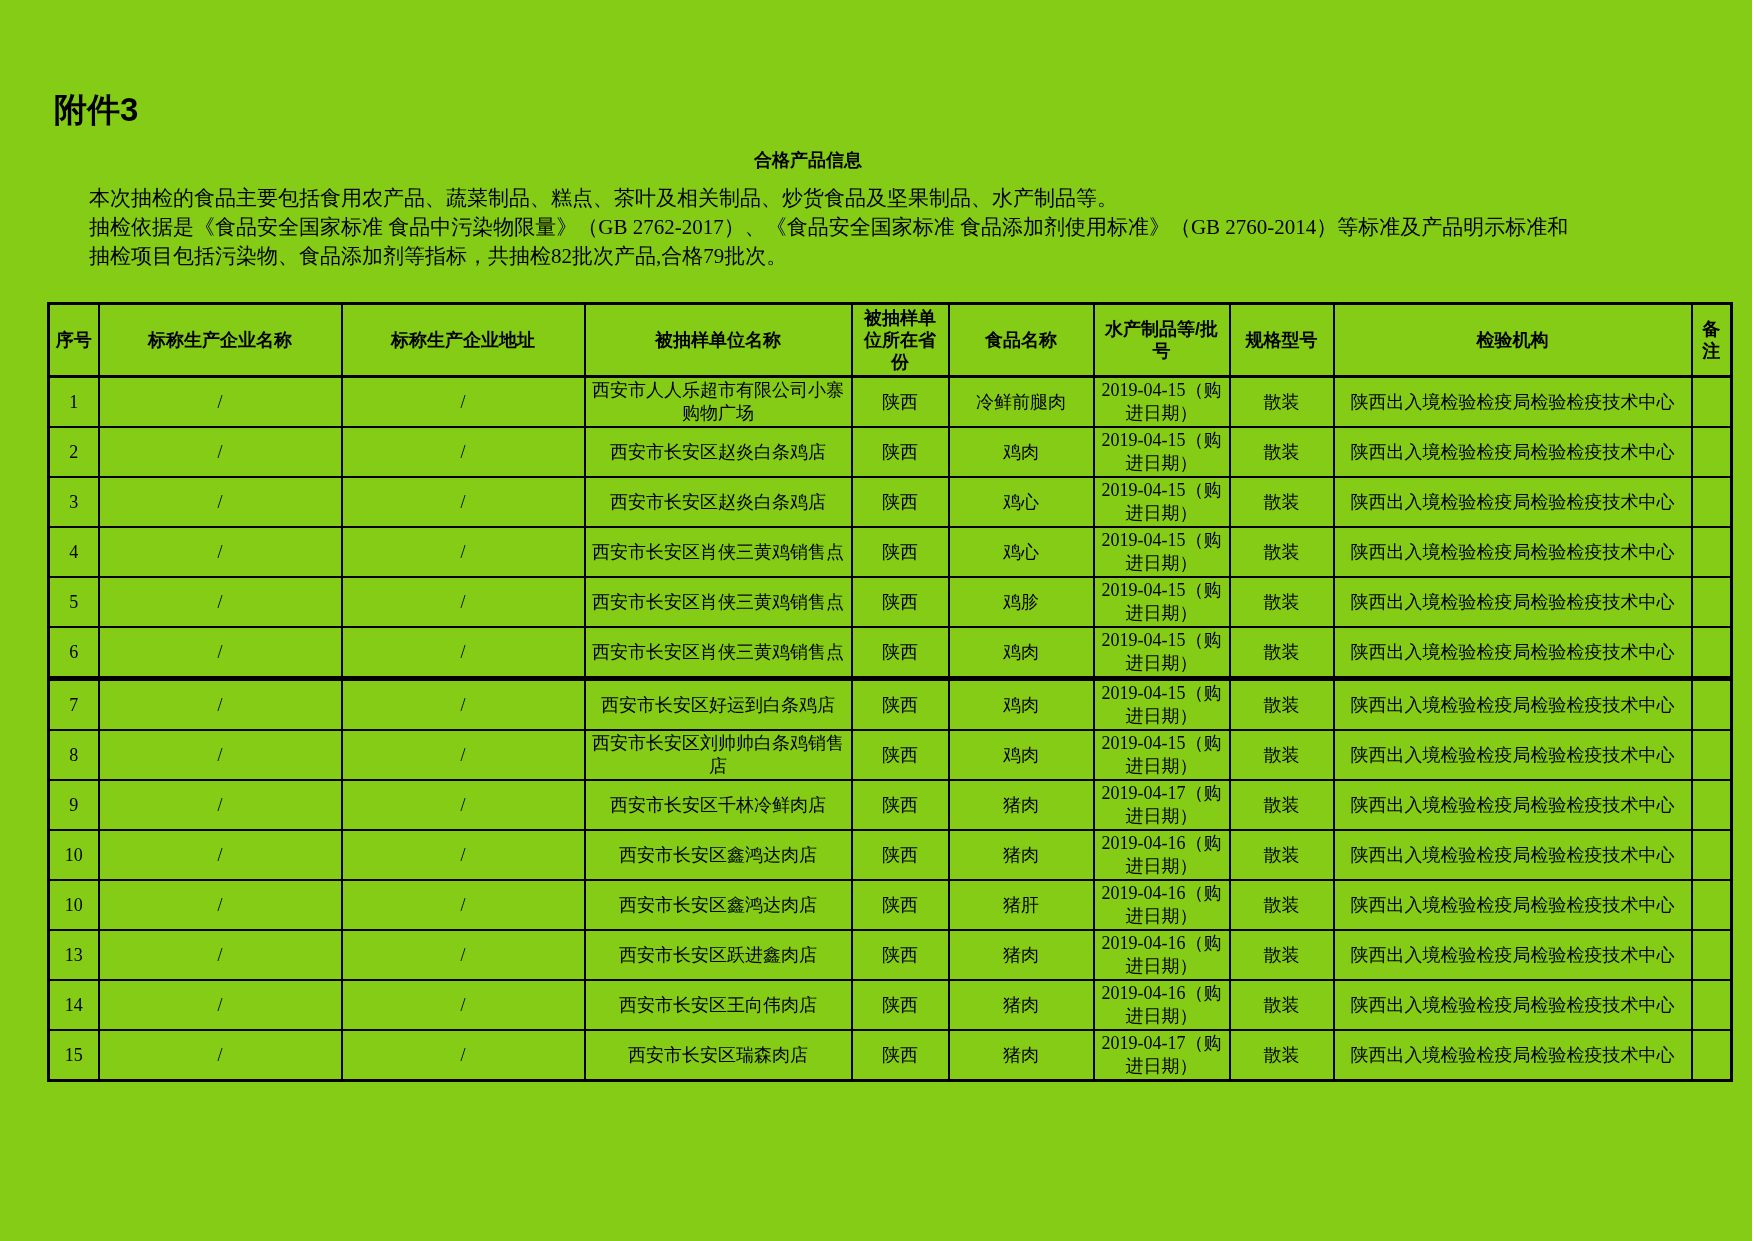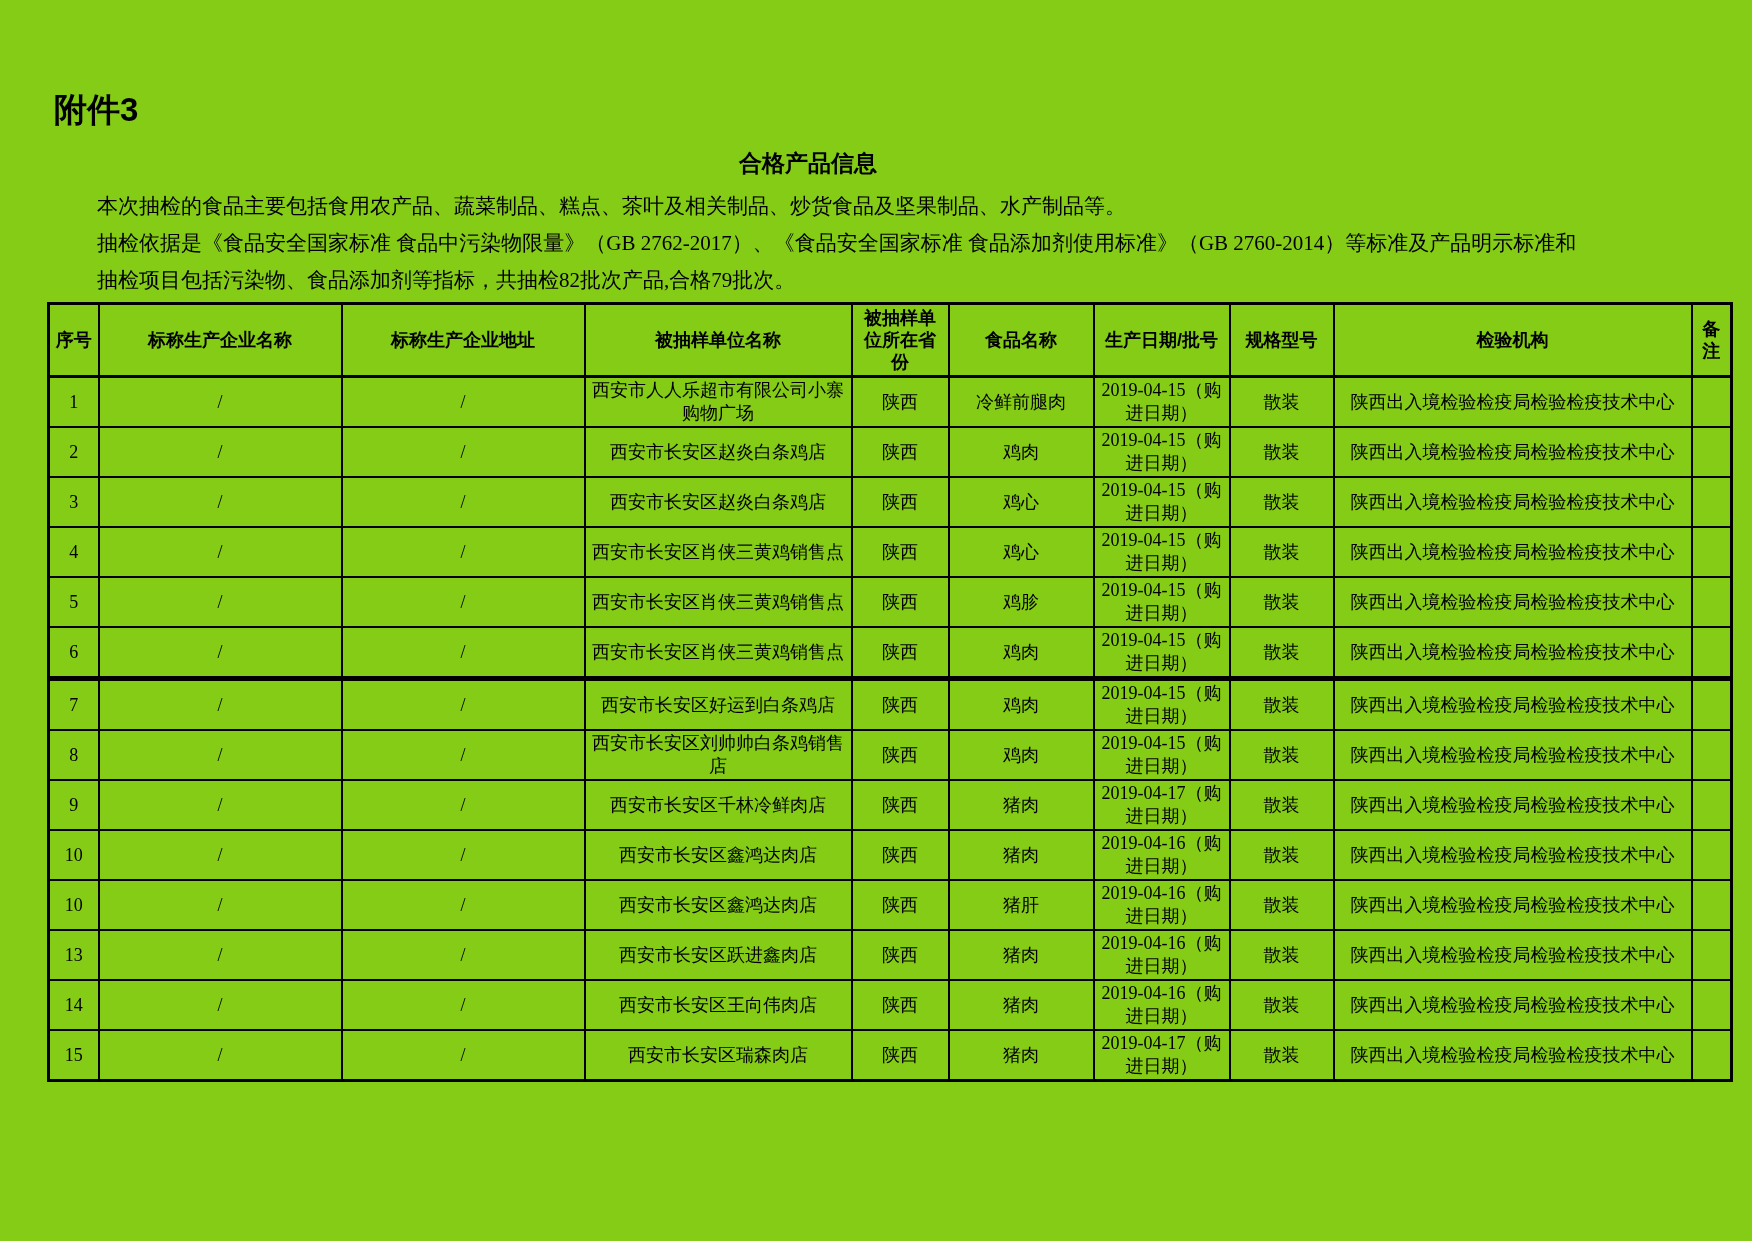--- a/index.html
+++ b/index.html
@@ -13,27 +13,27 @@
   }
   .attachment-label {
     position:absolute; left:54px; top:88px;
     font-family:"Liberation Sans", sans-serif;
     font-weight:bold; font-size:33px; color:#000;
   }
   .doc-title {
     position:absolute; left:47px; top:148px; width:1522px;
     text-align:center;
     font-family:"Liberation Sans", sans-serif;
-    font-weight:bold; font-size:23px; color:#000;
+    font-weight:bold; font-size:18px; color:#000;
   }
   .intro {
     position:absolute; left:47px; top:184px; width:1690px;
     font-size:21px; line-height:29px; color:#000;
   }
-  .intro p { margin:8px; text-indent:2em; }
+  .intro p { margin:0; text-indent:2em; }
   .intro p.continuation { text-indent:0; }
 
   .table-wrap { position:absolute; left:47px; top:302px; }
   table.products {
     border-collapse:collapse;
     table-layout:fixed;
     width:1683px;
     border:3px solid #000;
   }
   table.products th, table.products td {
@@ -89,21 +89,21 @@
         <col style="width:40px">
       </colgroup>
       <thead>
         <tr id="header-row">
             <th>序号</th>
             <th>标称生产企业名称</th>
             <th>标称生产企业地址</th>
             <th>被抽样单位名称</th>
             <th>被抽样单位所在省份</th>
             <th>食品名称</th>
-            <th>生产日期/批号</th>
+            <th>水产制品等/批号</th>
             <th>规格型号</th>
             <th>检验机构</th>
             <th>备注</th>
           </tr>
       </thead>
       <tbody id="table-body">
           <tr>
             <td>1</td>
             <td>/</td>
             <td>/</td>

